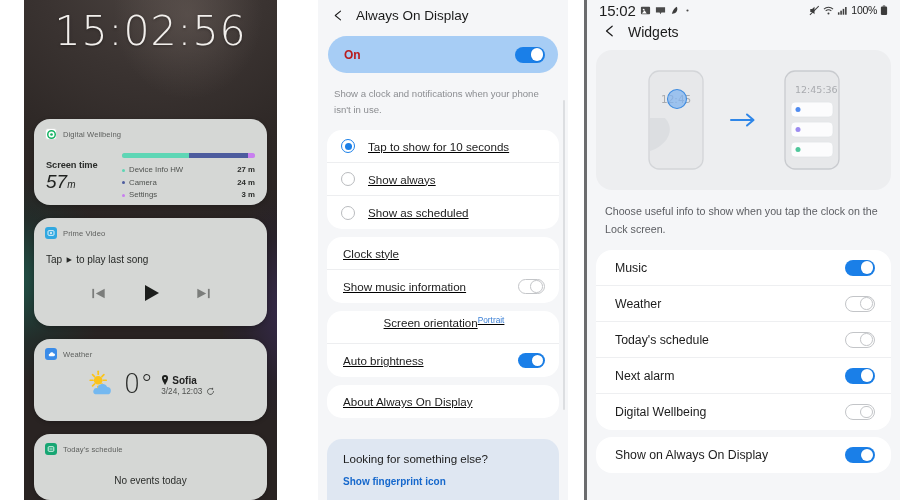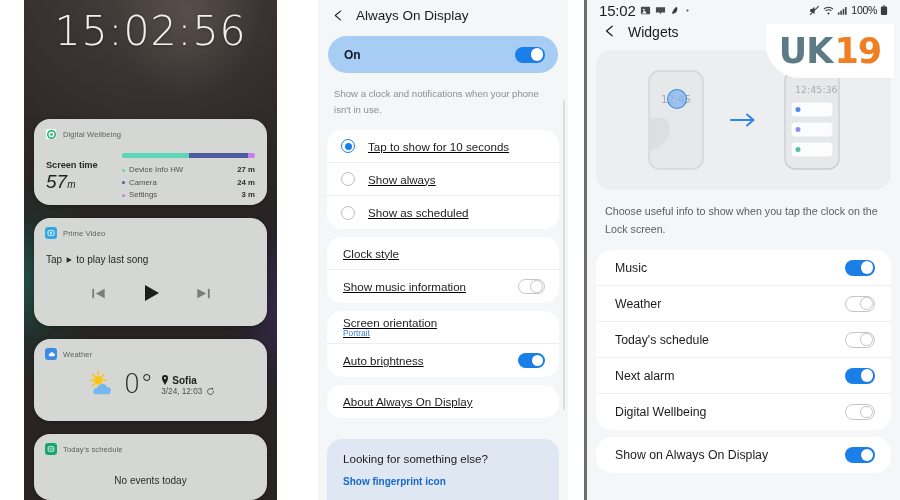--- a/index.html
+++ b/index.html
@@ -93,33 +93,33 @@
   .panel-aod {
     position:absolute; left:318px; top:0; width:250px; height:500px;
     background:#f5f6f8; overflow:hidden;
   }
   .aod-topbar { display:flex; align-items:center; gap:11px; padding:8px 0 10px 14px; background:#f5f6f8; }
   .aod-title { font-size:13.5px; color:#1b1b1b; }
   .on-row {
     margin:3px 10px 0 10px; height:37px; background:#a7cdf5; border-radius:19px;
     display:flex; align-items:center; justify-content:space-between; padding:0 13px 0 16px;
   }
-  .on-lbl { font-size:12px; color:#0f172a; font-weight:700; }
+  .on-lbl { font-size:12px; color:#b91c1c; font-weight:700; }
   .aod-desc { font-size:9.6px; color:#8b8d91; line-height:1.62; padding:13px 16px 13px 16px; }
   .grp { background:#fff; border-radius:15px; margin:0 9px 8px 9px; overflow:hidden; }
   .row {
     display:flex; align-items:center; min-height:33px; padding:0 14px 0 16px;
     border-bottom:1px solid #edeef0;
     text-decoration:underline;
   }
   .row:last-child { border-bottom:none; }
   .row.rad { padding-left:14px; gap:13px; min-height:33px; }
   .row-lbl { font-size:11.6px; color:#1c1c1c; flex:1; }
   .row-sub { font-size:8.3px; color:#3a7fd5; margin-top:-1px; }
-  .row.two { flex-direction:column; align-items:flex-start; justify-content:center; padding-top:5px; padding-bottom:5px;text-align:right; }
+  .row.two { flex-direction:row; align-items:flex-start; justify-content:center; padding-top:5px; padding-bottom:5px;text-align:right; }
   .row.two .row-lbl { flex:none; }
   .footer-box { background:#dfe7f2; border-radius:15px 15px 0 0; margin:21px 9px 0 9px; padding:13px 16px 14px 16px; }
   .footer-q { font-size:11.6px; color:#1c1c1c; }
   .footer-a { font-size:10px; color:#1668cc; font-weight:700; margin-top:11px; }
   .aod-scroll { position:absolute; right:3px; top:100px; width:2px; height:310px; background:#dcdee1; border-radius:2px; }
 
   
   .panel-wid {
     position:absolute; left:584px; top:0; width:316px; height:500px;
     background:#f5f6f8; overflow:hidden; border-left:3px solid #6b6c6e;
@@ -533,18 +533,14 @@
       </div>
     <div class="wgrp" id="wid-aod">
         <div class="wrow">
           <div class="wrow-lbl">Show on Always On Display</div>
           <span class="tog on big">
             <span class="knob"></span>
           </span>
         </div>
       </div>
 
-    <div class="watermark">
-      <span class="wm-a">UK</span>
-      <span class="wm-b">19</span>
-    </div>
   </div>
 </div>
 
 </body></html>

